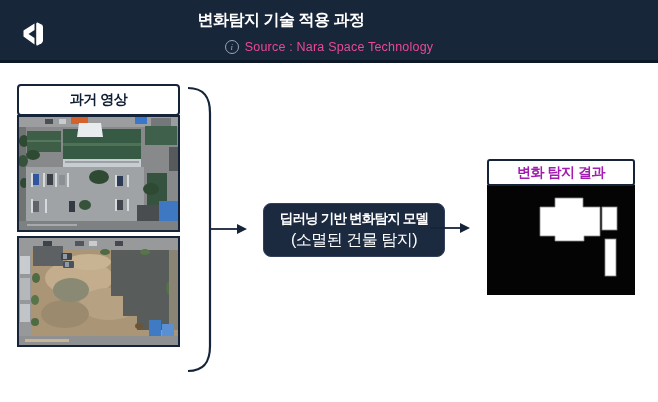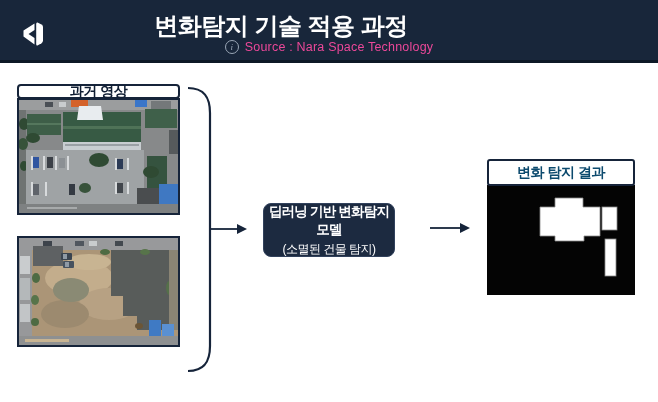--- a/index.html
+++ b/index.html
@@ -15,73 +15,73 @@
     position: absolute; left: 0; top: 0; width: 658px; height: 63px;
     background: #18263a;
     border-bottom: 3px solid #0d1826;
   }
   .logo {
     position: absolute; left: 20px; top: 20px; width: 28px; height: 28px;
   }
   .title {
     position: absolute; left: 0; top: 10px; width: 562px;
     text-align: center;
-    color: #ffffff; font-size: 24px; font-weight: bold; letter-spacing: -0.5px;
+    color: #ffffff; font-size: 16px; font-weight: bold; letter-spacing: -0.5px;
   }
   .source-row {
     position: absolute; left: 0; top: 40px; width: 658px;
     display: flex; justify-content: center; align-items: center; gap: 6px;
   }
   .info-icon {
     width: 14px; height: 14px; border-radius: 50%;
     border: 1px solid #9aa6b6; color: #9aa6b6;
     font-size: 9px; line-height: 12px; text-align: center;
     font-family: "Liberation Serif", serif; font-style: italic;
     flex: 0 0 auto;
   }
   .source-text { color: #ec4899; font-size: 12.5px; letter-spacing: 0.2px; }
 
   
   .img-block { position: absolute; left: 17px; width: 163px; }
   .img-block.past   { top: 84px; }
   .img-block.recent { top: 237px; }
   .img-label {
-    height: 15px; background: #ffffff;
+    height: 32px; background: #ffffff;
     border: 2px solid #16243a; border-radius: 4px;
     display: flex; align-items: center; justify-content: center;
     color: #101e33; font-size: 14px; font-weight: bold; letter-spacing: -0.5px;
     position: relative; z-index: 2;
   }
   .img-frame {
     border: 2px solid #16243a; margin-top: -1px; overflow: hidden;
     position: relative; z-index: 1; background: #8e9190;
   }
   .img-frame svg { display: block; }
 
   
   .bracket-svg { position: absolute; left: 185px; top: 84px; }
   .arrow2-svg  { position: absolute; left: 428px; top: 219px; }
 
   
   .model-box {
-    position: absolute; left: 263px; top: 203px; width: 132px; height: 54px;
+    position: absolute; left: 263px; top: 203px; width: 182px; height: 54px;
     background: #1c2a40; border: 1px solid #31415c; border-radius: 8px;
     display: flex; flex-direction: column; align-items: center; justify-content: center;
     color: #ffffff; text-align: center;
   }
   .model-line1 { font-size: 13.5px; font-weight: bold; letter-spacing: -0.8px; }
-  .model-line2 { font-size: 12px; letter-spacing: -0.5px; margin-top: 2px; }
+  .model-line2 { font-size: 16px; letter-spacing: -0.5px; margin-top: 2px; }
 
   
   .result-block { position: absolute; left: 487px; top: 159px; width: 148px; }
   .result-label {
     height: 27px; background: #ffffff;
     border: 2px solid #16243a; border-radius: 3px;
     display: flex; align-items: center; justify-content: center;
-    color: #0c4a6e; font-size: 14px; font-weight: bold; letter-spacing: -0.5px;
+    color: #a21caf; font-size: 14px; font-weight: bold; letter-spacing: -0.5px;
     position: relative; z-index: 2;
   }
   .result-canvas {
     height: 110px; background: #040404; margin-top: -1px;
     position: relative; z-index: 1;
   }
   .result-canvas svg { display: block; }
 </style>
 </head>
 <body>

